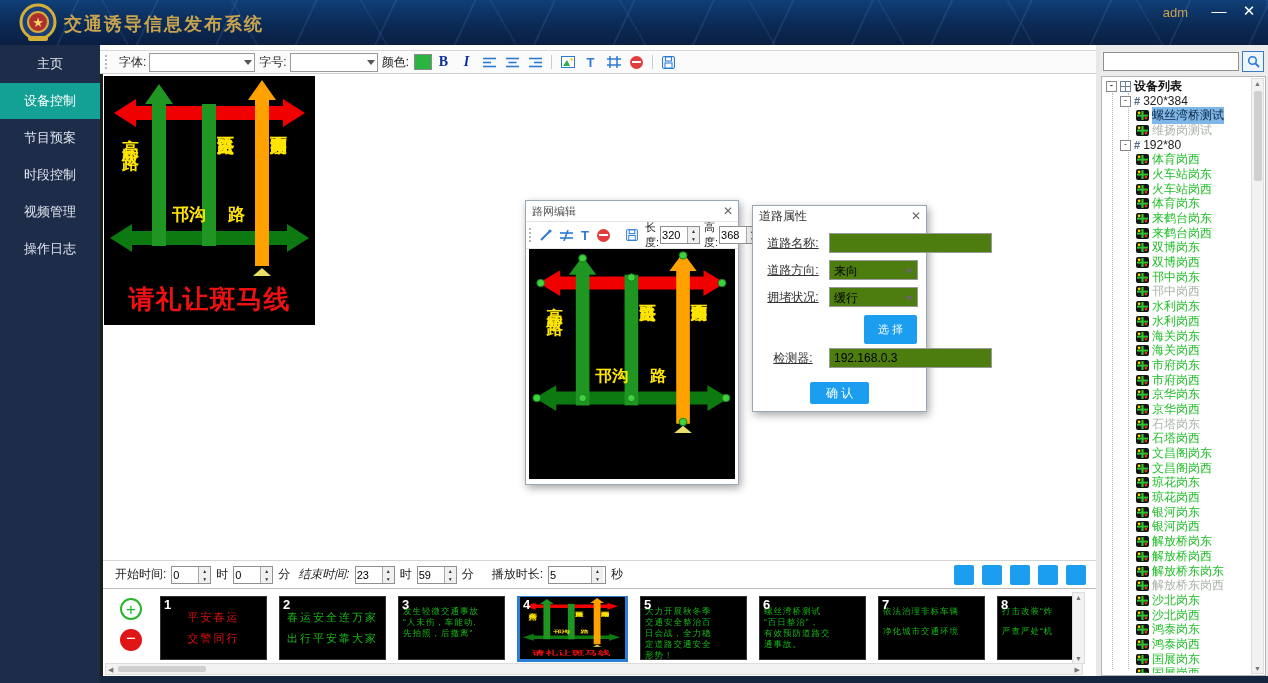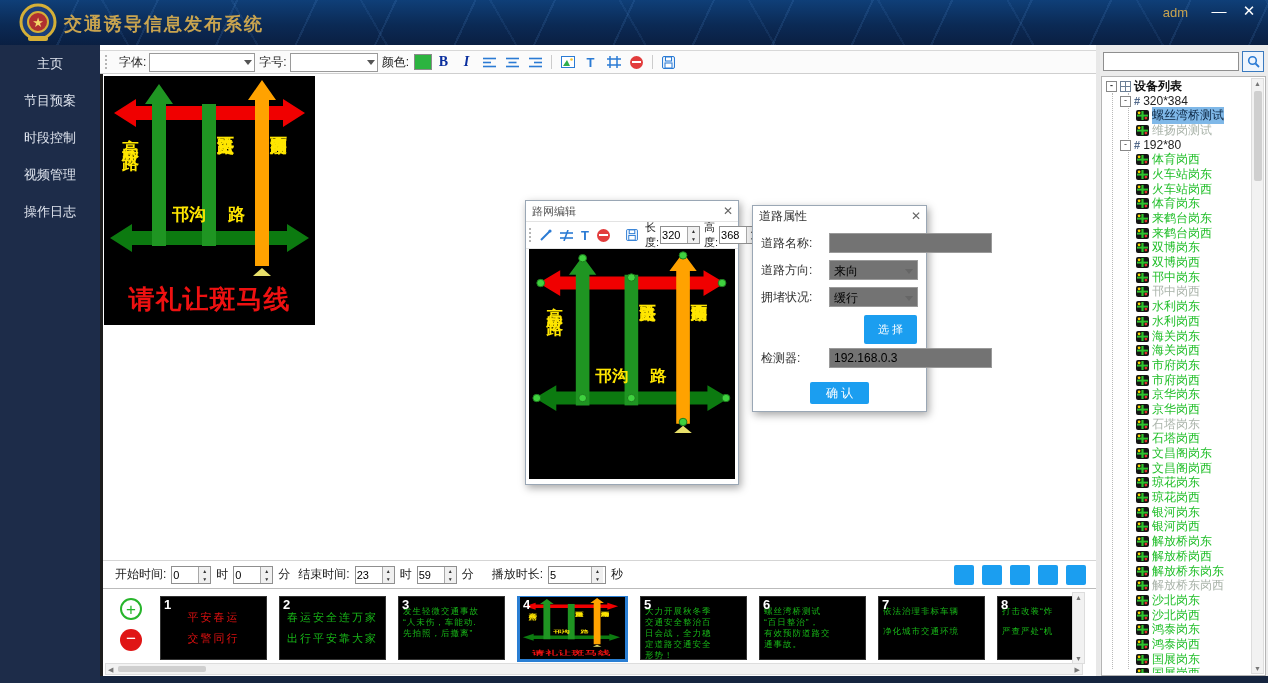--- a/index.html
+++ b/index.html
@@ -50,22 +50,22 @@
   .dlg{position:absolute;background:#fff;border:1px solid #9aa7b5;box-shadow:2px 3px 8px rgba(0,0,0,.35);}
   .dlg-title{height:20px;line-height:20px;padding:0 6px;color:#555;font-size:11px;border-bottom:1px solid #e3e3e3;position:relative;}
   .dlg-x{position:absolute;right:5px;top:0;color:#666;font-size:12px;cursor:pointer;}
   .edlg-toolbar{height:26px;display:flex;align-items:center;padding:0 2px;border-bottom:1px solid #e6e6e6;font-size:11px;}
   .edlg-canvas{position:absolute;left:3px;top:48px;width:206px;height:230px;background:#000;overflow:hidden;}
   .spin{display:inline-flex;border:1px solid #8f8f8f;height:16px;background:#fff;margin:0 1px;}
   .spin input{border:0;width:24px;font-size:11px;padding:0 1px;outline:none;font-family:inherit;}
   .spin .ud{width:11px;border-left:1px solid #a8a8a8;background:#f0f0f0;display:flex;flex-direction:column;}
   .spin .ud span{flex:1;font-size:5px;line-height:8px;text-align:center;color:#333;cursor:pointer;}
   .prow{display:flex;align-items:center;margin:7px 8px 0 8px;}
-  .plabel{width:64px;text-align:left;color:#333;font-size:12px;margin-right:4px;flex:0 0 auto;}
-  .pfield{flex:1;height:20px;border:1px solid #9a9a9a;background:#737373;position:relative;font-size:12px;line-height:20px;padding-left:4px;box-sizing:border-box;}
+  .plabel{width:64px;text-align:center;color:#333;font-size:12px;margin-right:4px;flex:0 0 auto;text-decoration:underline;}
+  .pfield{flex:1;height:20px;border:1px solid #9a9a9a;background:#4d7c0f;position:relative;font-size:12px;line-height:20px;padding-left:4px;box-sizing:border-box;}
   .pfield .arr{position:absolute;right:4px;top:8px;border:4px solid transparent;border-top:5px solid #666;}
   .blue-btn{background:#1b9ef0;color:#fff;border:none;font-size:12px;cursor:pointer;font-family:inherit;
             height:20px;padding:0 10px;border-radius:2px;}
   
   .timebar{position:absolute;left:3px;top:515px;width:993px;height:28px;background:#fff;
            border-top:1px solid #d5d5d5;display:flex;align-items:center;padding-left:8px;box-sizing:border-box;color:#222;}
   .timebar .lbl{margin:0 4px;}
   .timebar .btns{margin-left:auto;margin-right:10px;display:flex;gap:8px;}
   
   .playlist{position:absolute;left:3px;top:543px;width:993px;height:88px;background:#fff;border-top:1px solid #bbb;}
@@ -151,20 +151,21 @@
       <rect x="10" y="33" width="20" height="5" rx="2" fill="#d4af37"></rect>
     </svg>
     <div class="hdr-title">交通诱导信息发布系统</div>
     <div class="hdr-user">adm</div>
     <div class="win-btn" style="right:38px;">—</div>
     <div class="win-btn" style="right:8px;">✕</div>
   </div>
 
   <div class="sidebar">
     <div class="side-item"><span>主页</span></div>
+      <div class="side-item active"><span>设备控制</span></div>
       <div class="side-item"><span>节目预案</span></div>
       <div class="side-item"><span>时段控制</span></div>
       <div class="side-item"><span>视频管理</span></div>
       <div class="side-item"><span>操作日志</span></div>
   </div>
 
   <div class="main">
     <div class="main-darkline"></div>
 
     <div class="toolbar">
@@ -364,21 +365,21 @@
         </span>
       <span class="lbl">时</span>
       <span class="spin">
           <input value="0" style="">
           <span class="ud">
             <span>▲</span>
             <span>▼</span>
           </span>
         </span>
       <span class="lbl">分</span>
-      <span class="lbl" style="">结束时间:</span>
+      <span class="lbl" style="font-style:italic;">结束时间:</span>
       <span class="spin">
           <input value="23" style="">
           <span class="ud">
             <span>▲</span>
             <span>▼</span>
           </span>
         </span>
       <span class="lbl">时</span>
       <span class="spin">
           <input value="59" style="">

